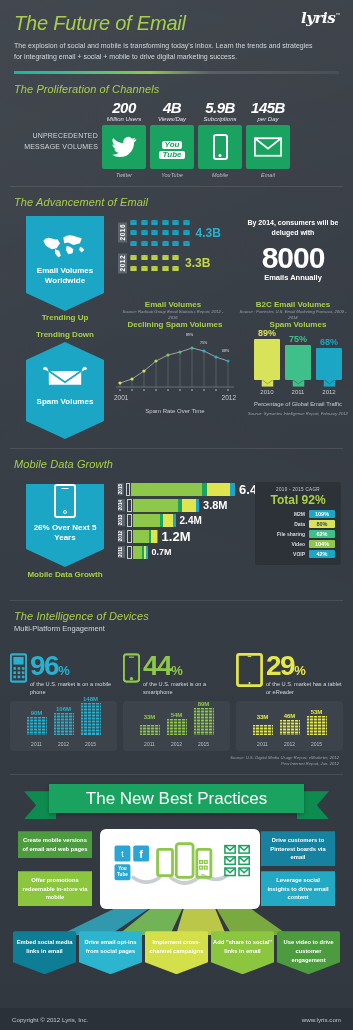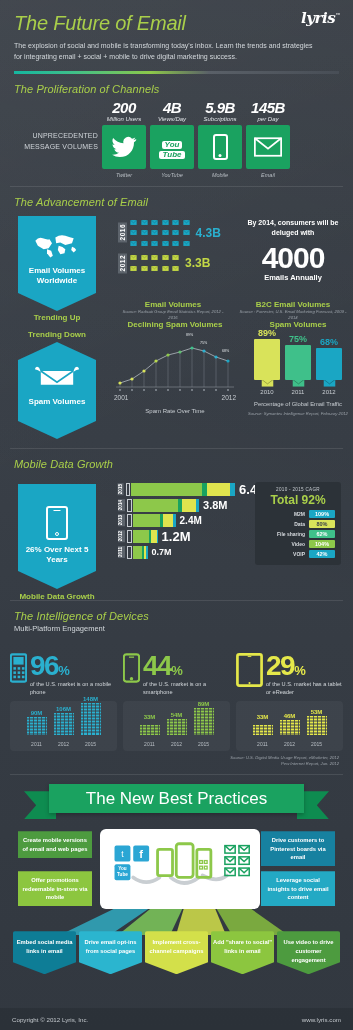--- a/index.html
+++ b/index.html
@@ -59,21 +59,21 @@
   .chan .unit { color: #dfe3e6; font-size: 6px; margin: 0 0 3px 0; }
   .chan .sq {
     width: 44px; height: 44px; background: #1aa260; border-radius: 2px;
     display: flex; align-items: center; justify-content: center; color: #fff;
   }
   .chan .plat { color: #b9bfc5; font-size: 5.5px; margin-top: 3px; }
 
   
   .adv { position: relative; height: 108px; }
   .pin {
-    position: absolute; width: 78px;
+    position: absolute; width: 78px; margin-left: 8px;
   }
   .pin .body {
     background: #1aa6c4; width: 78px; padding: 6px 4px 6px 4px;
     color: #fff; text-align: center; font-size: 8px; font-weight: bold; line-height:1.3;
   }
   .pin .tip-up {
     width: 0; height: 0; margin: 0 auto;
     border-left: 39px solid transparent; border-right: 39px solid transparent;
     border-bottom: 18px solid #1aa6c4;
   }
@@ -452,21 +452,21 @@
         <div class="gridval" style="color:#c3d845;">3.3B</div>
       </div>
     </div>
     <div style="position:absolute;left:118px;top:92px;width:110px;">
       <div class="cap">Email Volumes</div>
       <div class="src">Source: Radicati Group Email Statistics Report, 2012 - 2016</div>
     </div>
 
     <div style="position:absolute;left:238px;top:10px;width:110px;">
       <div class="b2c-lead">By 2014, consumers will be deluged with</div>
-      <div class="big9000" style="text-align:center;margin-top:4px;">4000</div>
+      <div class="big9000" style="text-align:center;margin-top:4px;">8000</div>
       <div class="b2c-sub">Emails Annually</div>
     </div>
     <div style="position:absolute;left:238px;top:92px;width:110px;">
       <div class="cap">B2C Email Volumes</div>
       <div class="src">Source : Forrester, U.S. Email Marketing Forecast, 2009 - 2014</div>
     </div>
   </div>
 
   <div style="position:relative;height:132px;">
     <div class="pin" style="left:18px;top:14px;">
@@ -583,21 +583,21 @@
       <div class="src" style="margin-top:3px;">Source: Symantec Intelligence Report, February 2012</div>
     </div>
   </div>
 
   <div class="divider"></div>
 
   <div class="sect-title">Mobile Data Growth</div>
   <div style="position:relative;height:130px;">
 
     <div class="pin" style="left:18px;top:14px;">
-      <div class="body" style="padding-top:22px;">
+      <div class="body" style="padding-top:0;">
         <div style="margin:0 auto 5px;width:22px;height:34px;border:2px solid #fff;border-radius:3px;position:relative;">
           <div style="position:absolute;top:2px;left:50%;transform:translateX(-50%);width:7px;height:1.5px;background:#fff;"></div>
           <div style="position:absolute;bottom:2px;left:50%;transform:translateX(-50%);width:4px;height:4px;border-radius:50%;border:1px solid #fff;"></div>
         </div>
         <div>26% Over Next 5 Years</div>
       </div>
       <div class="tip-down"></div>
       <div class="trend" style="margin-top:3px;color:#a9cf4a;">Mobile Data Growth</div>
     </div>
 

